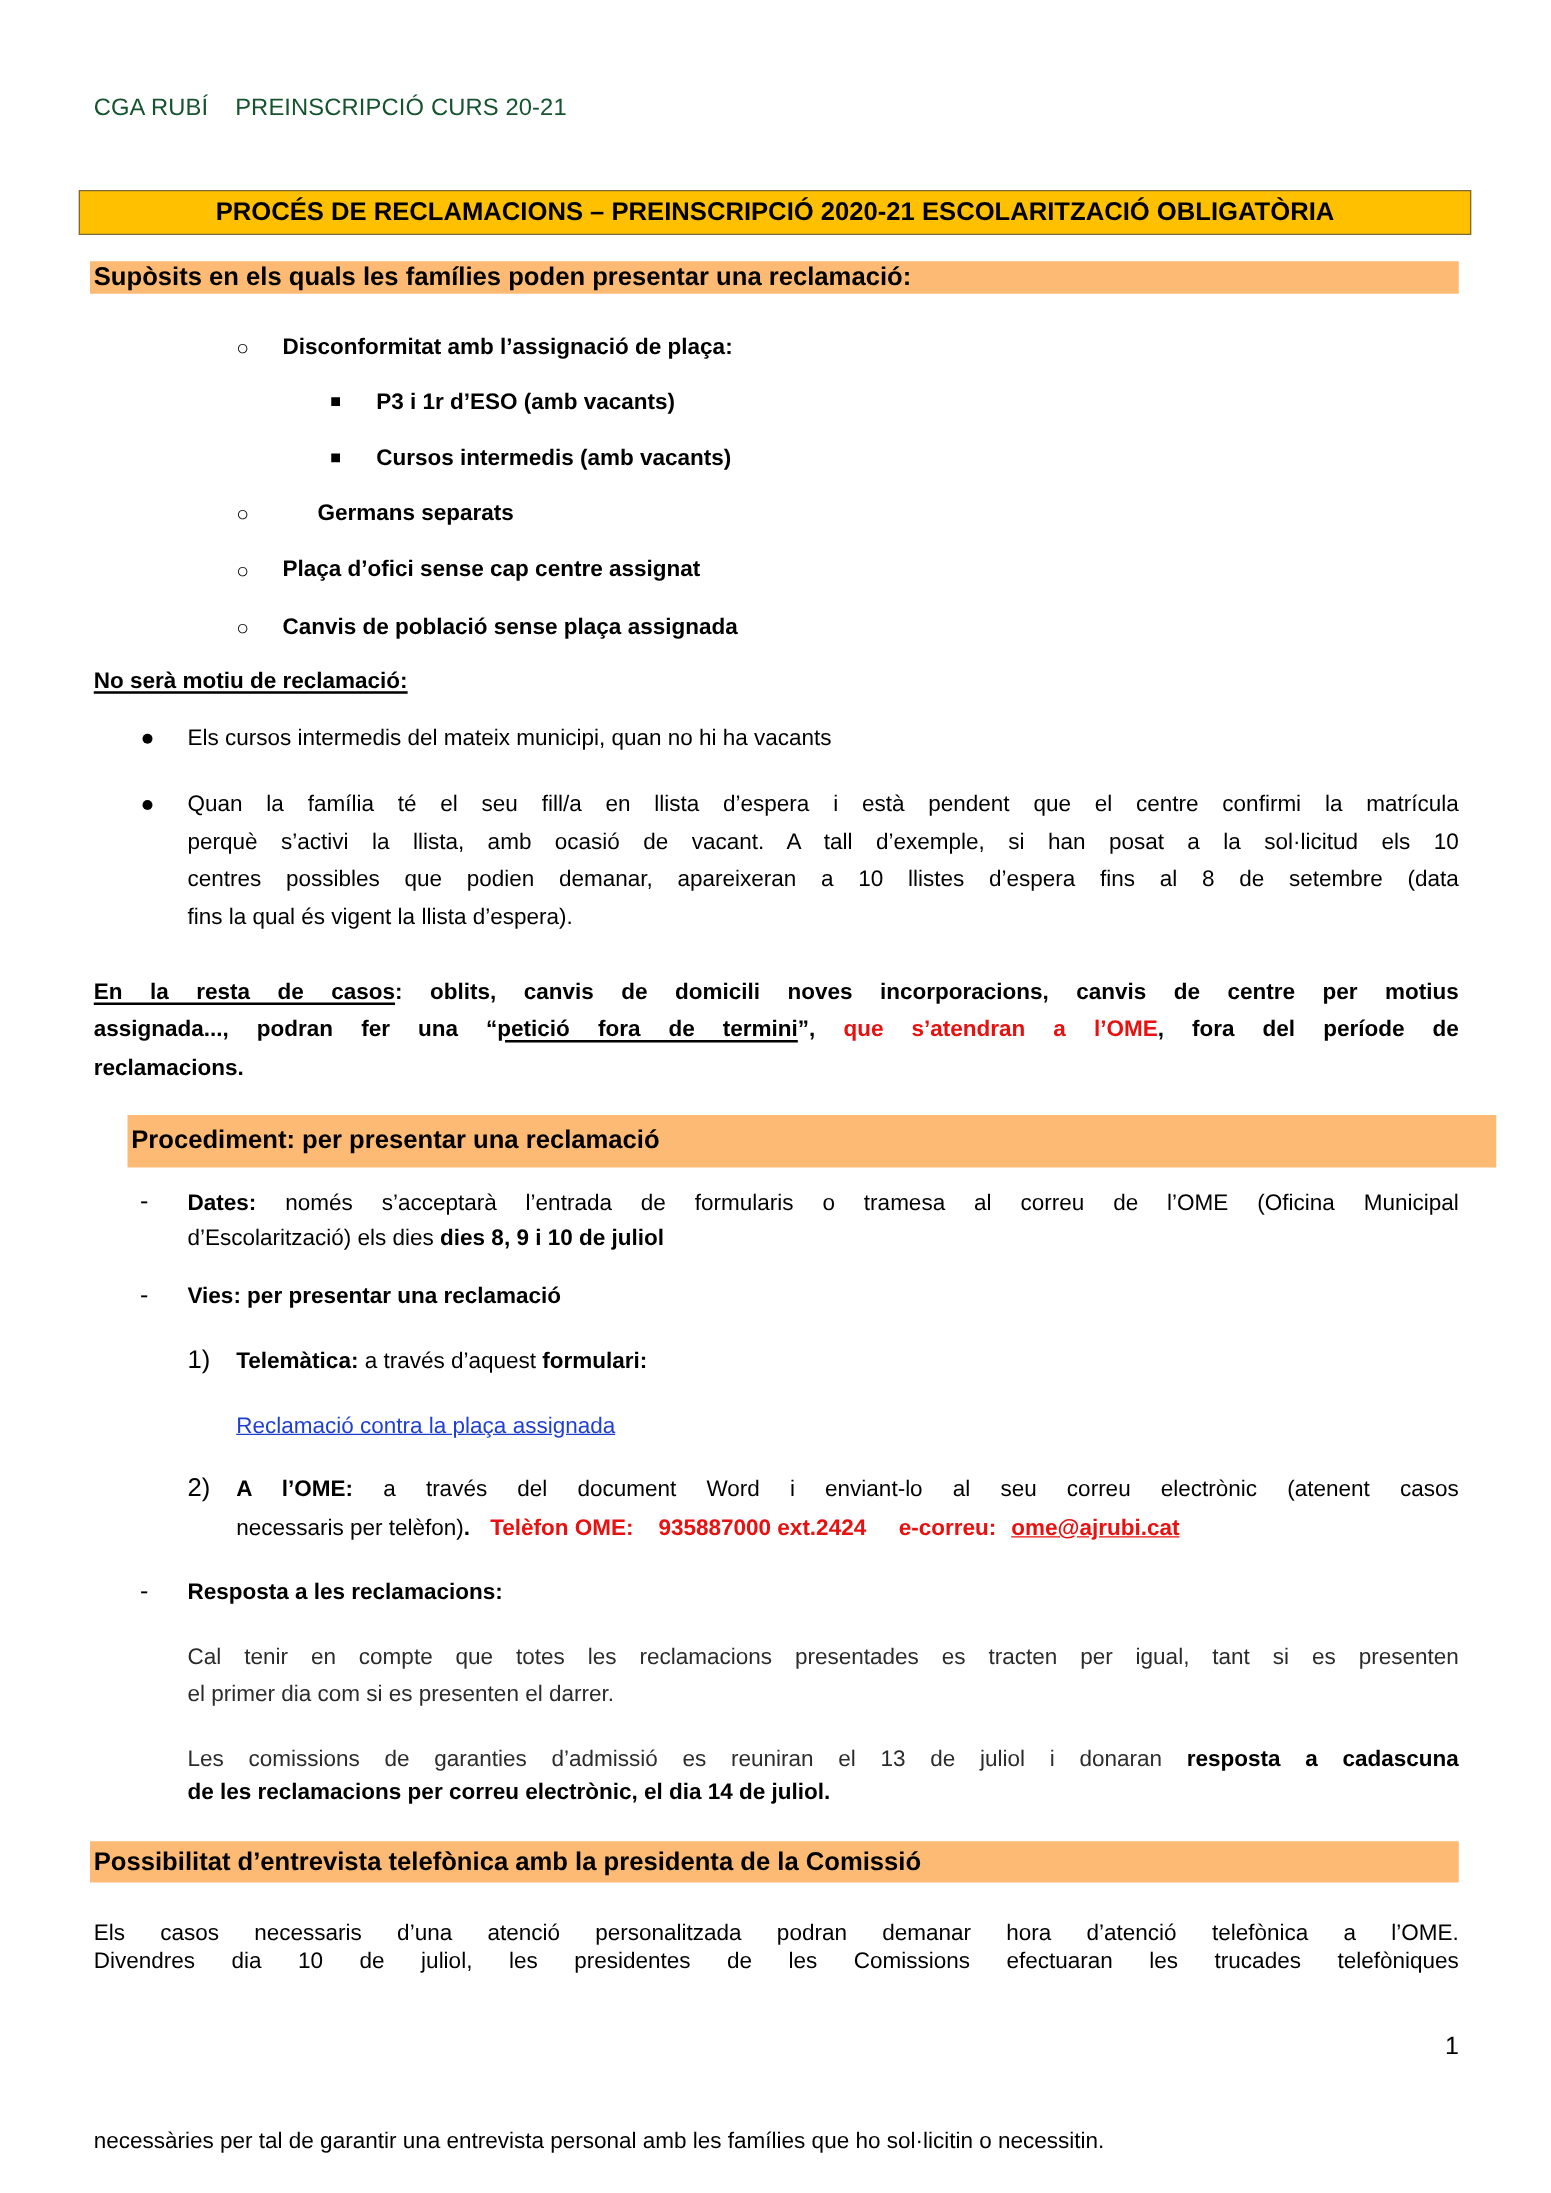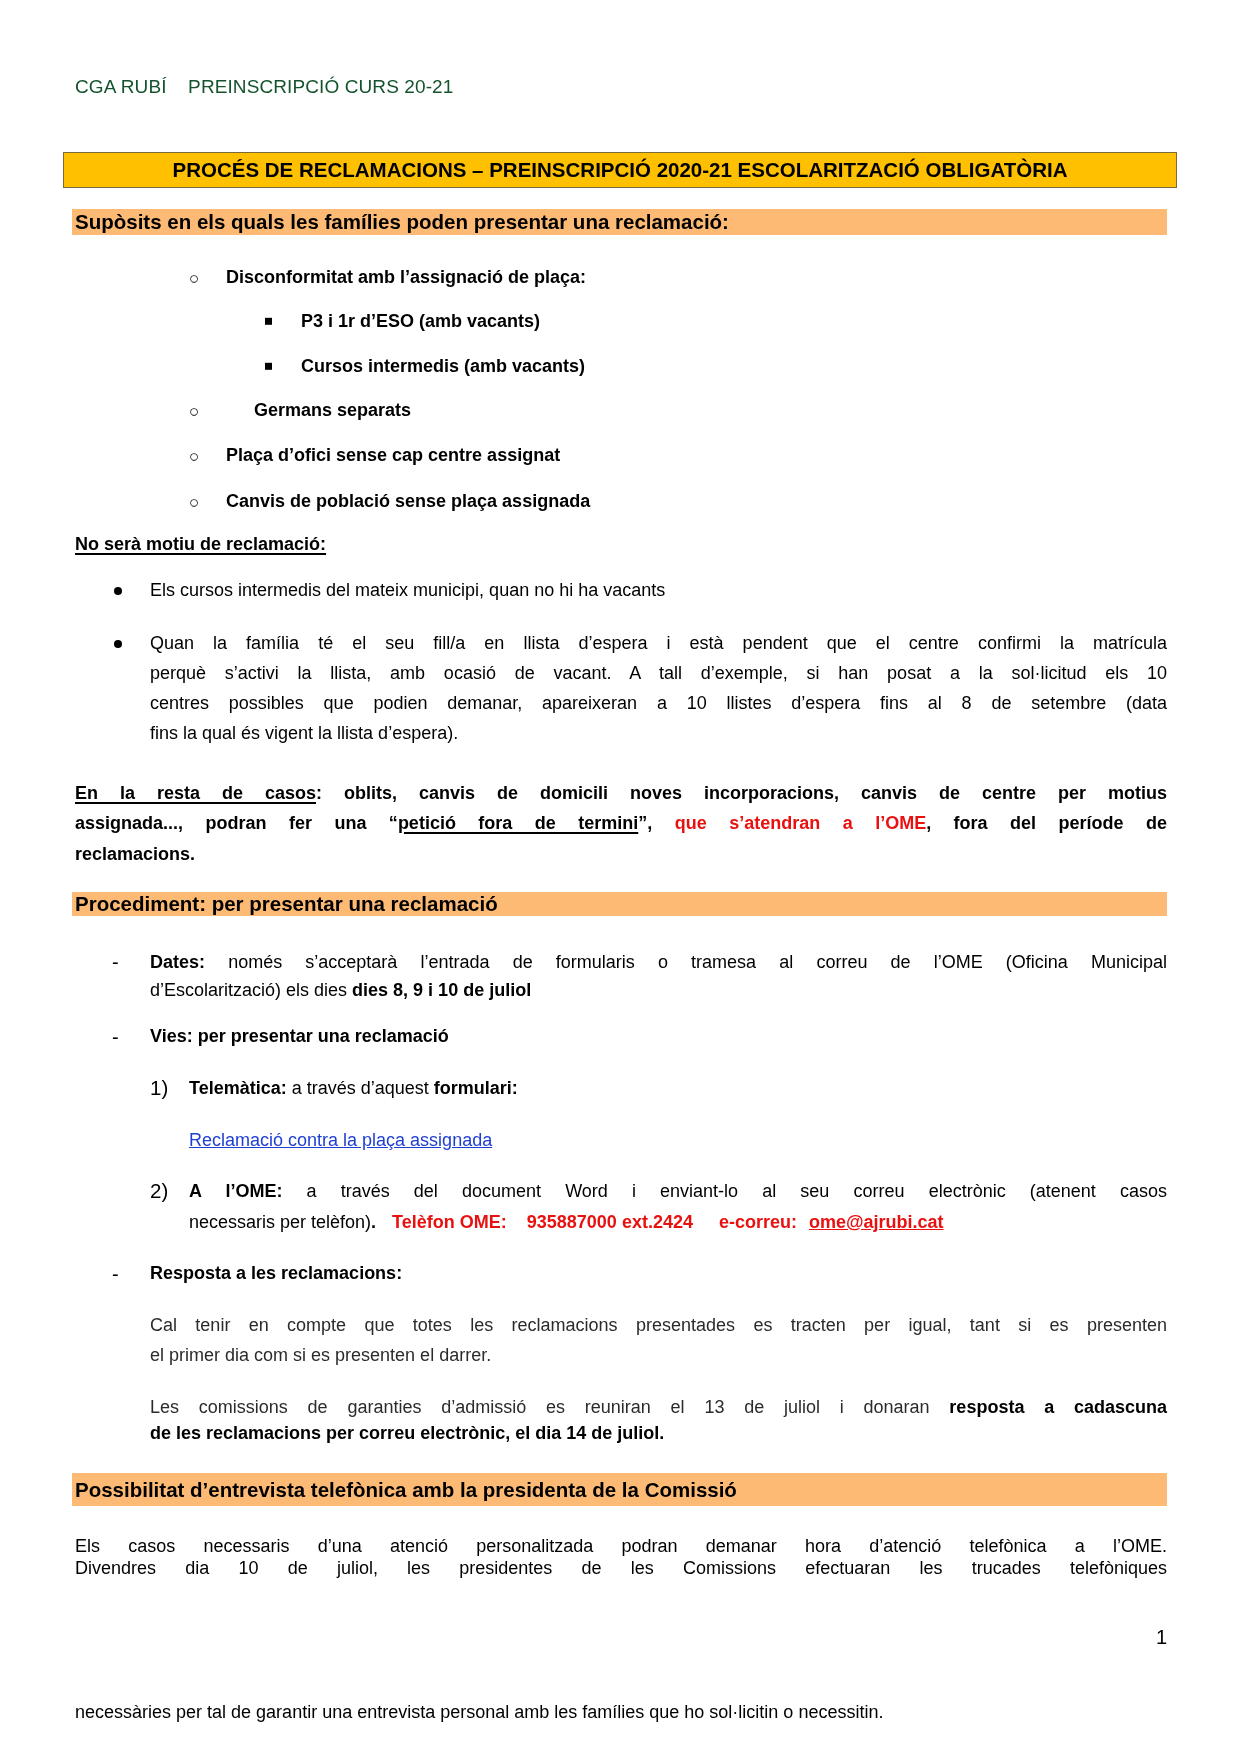--- a/index.html
+++ b/index.html
@@ -71,21 +71,21 @@
   <div class="ln justline" style="left:150px;top:703px;width:1017px;">centres possibles que podien demanar, apareixeran a 10 llistes d’espera fins al 8 de setembre (data</div>
   <span class="ln" style="left:150px;top:733px;">fins la qual és vigent la llista d’espera).</span>
 </div>
 
 <div>
   <div class="ln b justline" style="left:75px;top:793px;width:1092px;"><span class="u">En la resta de casos</span><span>: oblits, canvis de domicili noves incorporacions, canvis de centre per motius</span></div>
   <div class="ln b justline" style="left:75px;top:823px;width:1092px;"><span>assignada..., podran fer una “</span><span class="u">petició fora de termini</span><span>”, </span><span class="red">que s’atendran a l’OME</span><span>, fora del període de</span></div>
   <span class="ln b" style="left:75px;top:854px;">reclamacions.</span>
 </div>
 
-<div class="graybar" style="top:892px;height:24px;">
+<div class="graybar" style="top:892px;height:42px;margin-left:30px;">
   <span>Procediment: per presentar una reclamació</span>
 </div>
 
 <span class="dash" style="left:112px;top:962px;">-</span>
 <div class="ln justline" style="left:150px;top:962px;width:1017px;"><span class="b">Dates:</span><span> només s’acceptarà l’entrada de formularis o tramesa al correu de l’OME (Oficina Municipal</span></div>
 <div class="ln" style="left:150px;top:990px;"><span>d’Escolarització) els dies </span><span class="b">dies 8, 9 i 10 de juliol</span></div>
 
 <span class="dash" style="left:112px;top:1037px;">-</span>
 <span class="ln b" style="left:150px;top:1036px;">Vies: per presentar una reclamació</span>
 

